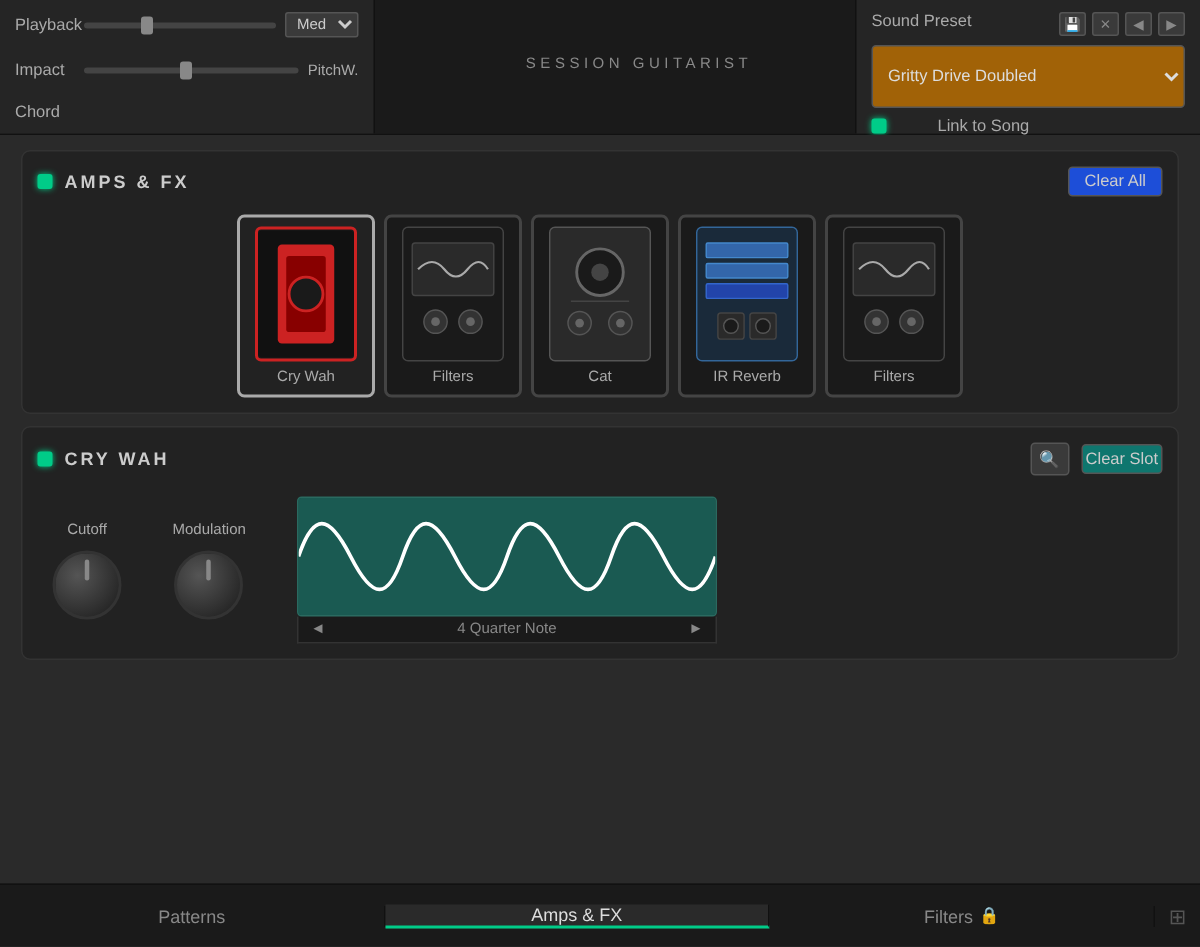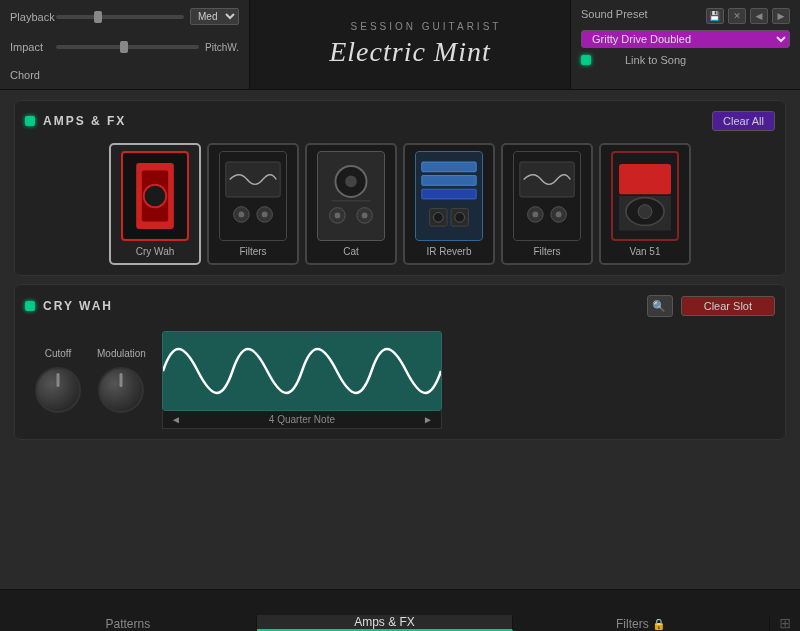--- a/index.html
+++ b/index.html
@@ -121,25 +121,25 @@
       border: 1px solid #555;
       border-radius: 2px;
       cursor: pointer;
       display: flex;
       align-items: center;
       justify-content: center;
       font-size: 9px;
       color: #888;
     }
     .preset-dropdown {
-      background: #a21caf;
+      background: #a16207;
       border: 1px solid #555;
       color: #ddd;
       font-size: 11px;
-      padding: 1px 6px;
+      padding: 13px 6px;
       border-radius: 3px;
       width: 100%;
       cursor: pointer;
     }
     .link-row {
       display: flex;
       align-items: center;
       gap: 6px;
     }
     .led-green {
@@ -181,21 +181,21 @@
       gap: 8px;
     }
     .panel-title {
       font-size: 12px;
       font-weight: bold;
       letter-spacing: 2px;
       color: #ccc;
       text-transform: uppercase;
     }
     .clear-all-btn {
-      background: #4c1d95;
+      background: #1d4ed8;
       border: 1px solid #555;
       color: #ccc;
       font-size: 11px;
       padding: 3px 10px;
       border-radius: 3px;
       cursor: pointer;
     }
 
     
     .effects-chain {
@@ -281,34 +281,34 @@
       border: 1px solid #555;
       border-radius: 3px;
       cursor: pointer;
       display: flex;
       align-items: center;
       justify-content: center;
       font-size: 11px;
       color: #888;
     }
     .clear-slot-btn {
-      background: #7f1d1d;
+      background: #0f766e;
       border: 1px solid #555;
       color: #ccc;
       font-size: 11px;
-      padding: 3px 22px;
+      padding: 3px 2px;
       border-radius: 3px;
       cursor: pointer;
     }
 
     
     .controls-area {
       display: flex;
       align-items: center;
-      gap: 16px;
+      gap: 34px;
       padding: 0 10px;
     }
     .knob-group {
       display: flex;
       flex-direction: column;
       align-items: center;
       gap: 8px;
     }
     .knob-label {
       font-size: 10px;
@@ -372,21 +372,21 @@
     
     .bottom-tabs {
       position: absolute;
       bottom: 0;
       left: 0;
       right: 0;
       height: 42px;
       background: #1a1a1a;
       border-top: 1px solid #111;
       display: flex;
-      align-items: flex-end;
+      align-items: center;
       margin-top: 16px;
     }
     .tab {
       flex: 1;
       display: flex;
       align-items: center;
       justify-content: center;
       font-size: 12px;
       color: #888;
       cursor: pointer;
@@ -437,21 +437,20 @@
       </div>
       <span style="font-size:10px; color:#aaa;">PitchW.</span>
     </div>
     <div class="param-row">
       <span class="chord-label">Chord</span>
     </div>
   </div>
 
   <div class="header-center">
     <div class="session-guitarist-text">SESSION GUITARIST</div>
-    <div class="electric-mint-text">Electric Mint</div>
   </div>
 
   <div class="header-right">
     <div class="sound-preset-row">
       <span class="sound-preset-label">Sound Preset</span>
       <div class="icon-btn" title="Save">💾</div>
       <div class="icon-btn" title="Delete">✕</div>
       <div class="icon-btn" title="Previous">◀</div>
       <div class="icon-btn" title="Next">▶</div>
     </div>
@@ -545,32 +544,20 @@
             <path d="M10 28 Q20 18 28 28 Q36 38 44 28 Q52 18 58 28" stroke="#aaa" stroke-width="1.5" fill="none"></path>
             <circle cx="22" cy="64" r="8" fill="#333" stroke="#555"></circle>
             <circle cx="46" cy="64" r="8" fill="#333" stroke="#555"></circle>
             <circle cx="22" cy="64" r="3" fill="#666"></circle>
             <circle cx="46" cy="64" r="3" fill="#666"></circle>
           </svg>
         </div>
         <span class="effect-name">Filters</span>
       </div>
 
-      <div class="effect-slot">
-        <div class="effect-icon" style="background:#1a1a1a; border:2px solid #882222; border-radius:4px; flex-direction:column; padding:4px;">
-          <svg width="68" height="90" viewBox="0 0 68 90">
-            <rect width="68" height="90" fill="#1a1a1a" rx="3"></rect>
-            <rect x="4" y="8" width="60" height="35" fill="#cc2222" rx="3"></rect>
-            <rect x="4" y="45" width="60" height="40" fill="#2a2a2a" rx="0 0 3 3"></rect>
-            <ellipse cx="34" cy="63" rx="22" ry="16" fill="#1a1a1a" stroke="#444" stroke-width="2"></ellipse>
-            <circle cx="34" cy="63" r="8" fill="#333" stroke="#555"></circle>
-          </svg>
-        </div>
-        <span class="effect-name">Van 51</span>
-      </div>
 
 
     </div>
   </div>
 
   <div class="cry-wah-section">
     <div class="section-header">
       <div class="section-title-row">
         <div class="led-green"></div>
         <span class="section-title">CRY WAH</span>

